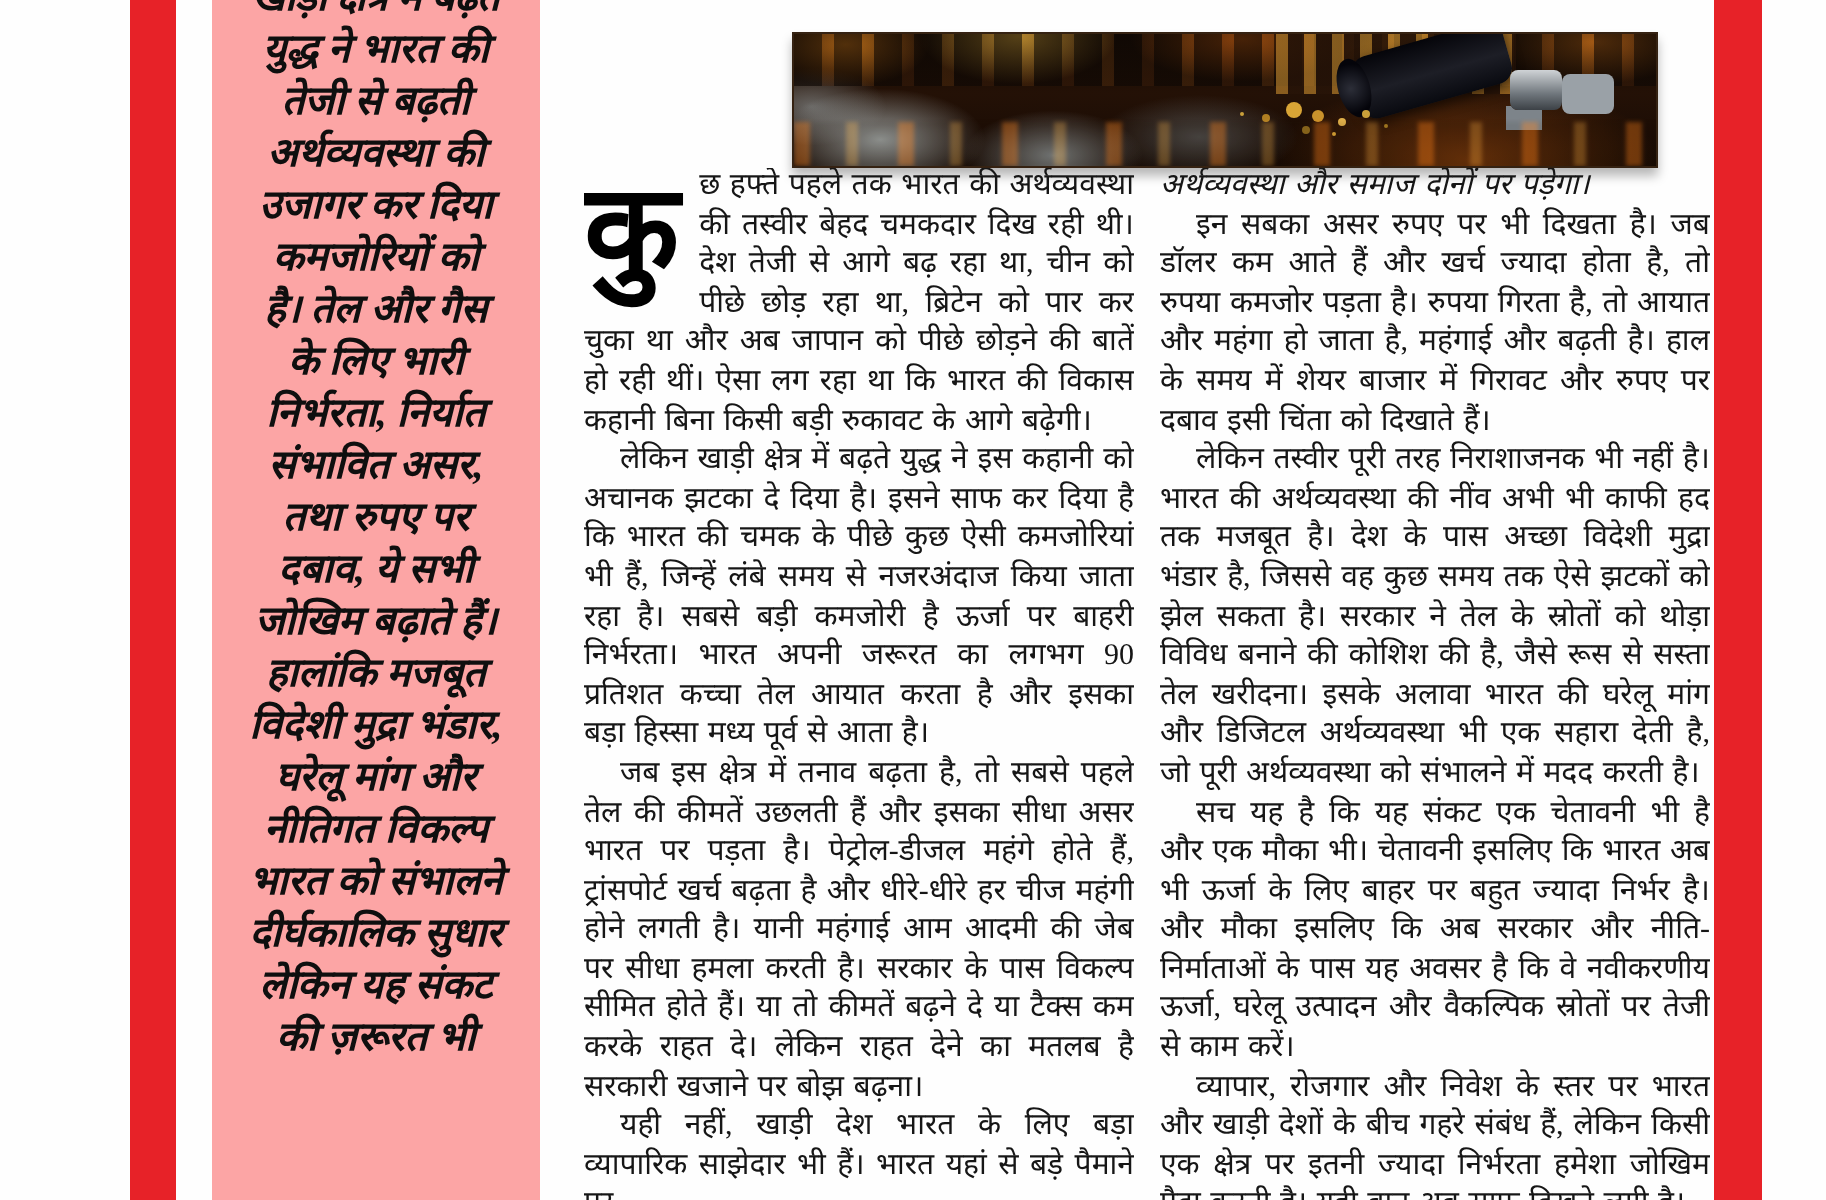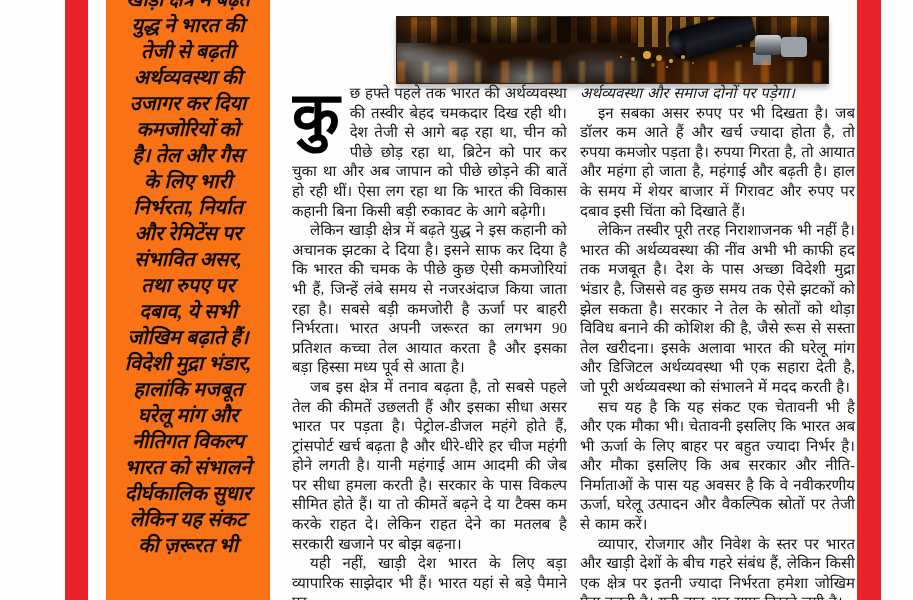--- a/index.html
+++ b/index.html
@@ -72,38 +72,37 @@
            padding:4px 10px 6px 0;font-family:"DejaVu Serif", serif;}
 </style>
 </head>
 <body>
 
 <div class="page">
 
   <div class="red-bar left" style="background: rgb(231, 34, 40);"></div>
   <div class="red-bar right" style="background: rgb(231, 34, 40);"></div>
 
-  <aside class="pullquote" style="background: #f97316;">
+  <aside class="pullquote" style="background: #fca5a5;">
     <div class="pq-inner">
         <span class="pq-line">खाड़ी क्षेत्र में बढ़ते</span>
         <span class="pq-line">युद्ध ने भारत की</span>
         <span class="pq-line">तेजी से बढ़ती</span>
         <span class="pq-line">अर्थव्यवस्था की</span>
         <span class="pq-line">उजागर कर दिया</span>
         <span class="pq-line">कमजोरियों को</span>
         <span class="pq-line">है। तेल और गैस</span>
         <span class="pq-line">के लिए भारी</span>
         <span class="pq-line">निर्भरता, निर्यात</span>
-        <span class="pq-line">और रेमिटेंस पर</span>
         <span class="pq-line">संभावित असर,</span>
         <span class="pq-line">तथा रुपए पर</span>
         <span class="pq-line">दबाव, ये सभी</span>
         <span class="pq-line">जोखिम बढ़ाते हैं।</span>
+        <span class="pq-line">हालांकि मजबूत</span>
         <span class="pq-line">विदेशी मुद्रा भंडार,</span>
-        <span class="pq-line">हालांकि मजबूत</span>
         <span class="pq-line">घरेलू मांग और</span>
         <span class="pq-line">नीतिगत विकल्प</span>
         <span class="pq-line">भारत को संभालने</span>
         <span class="pq-line">दीर्घकालिक सुधार</span>
         <span class="pq-line">लेकिन यह संकट</span>
         <span class="pq-line">की ज़रूरत भी</span>
       </div>
   </aside>
 
   <figure class="hero">

